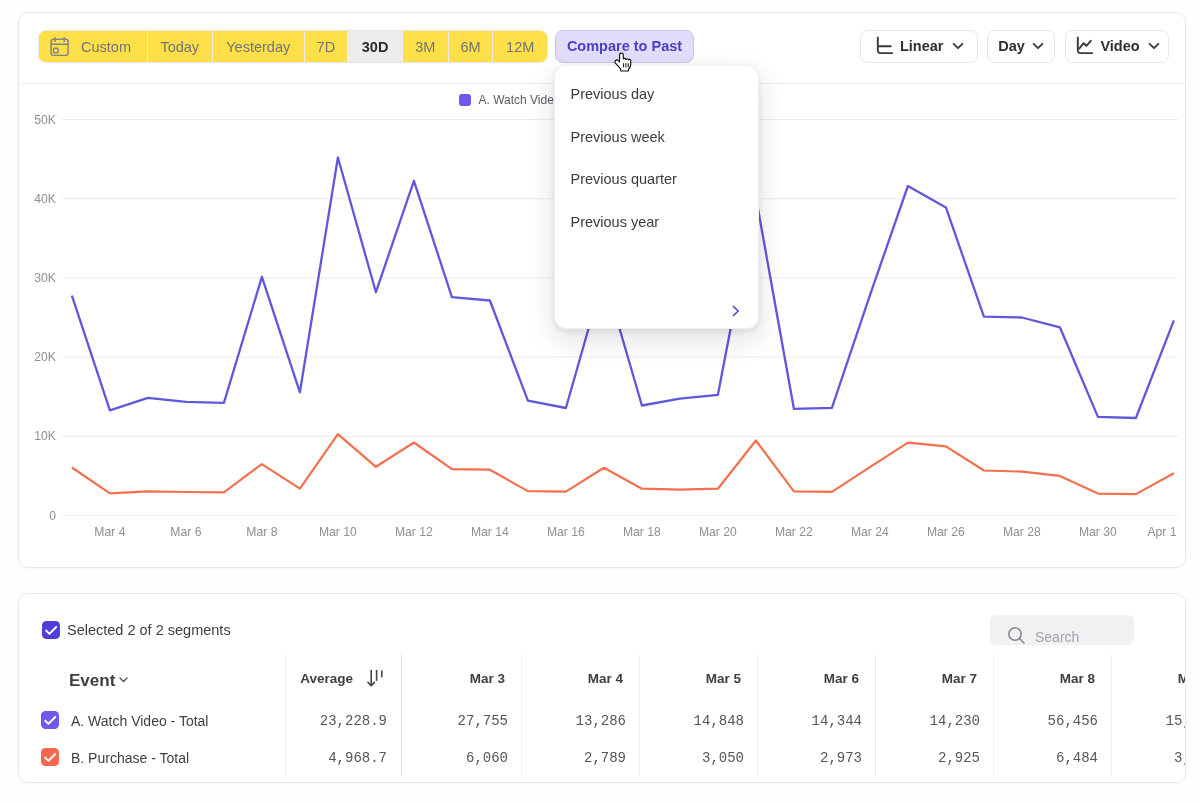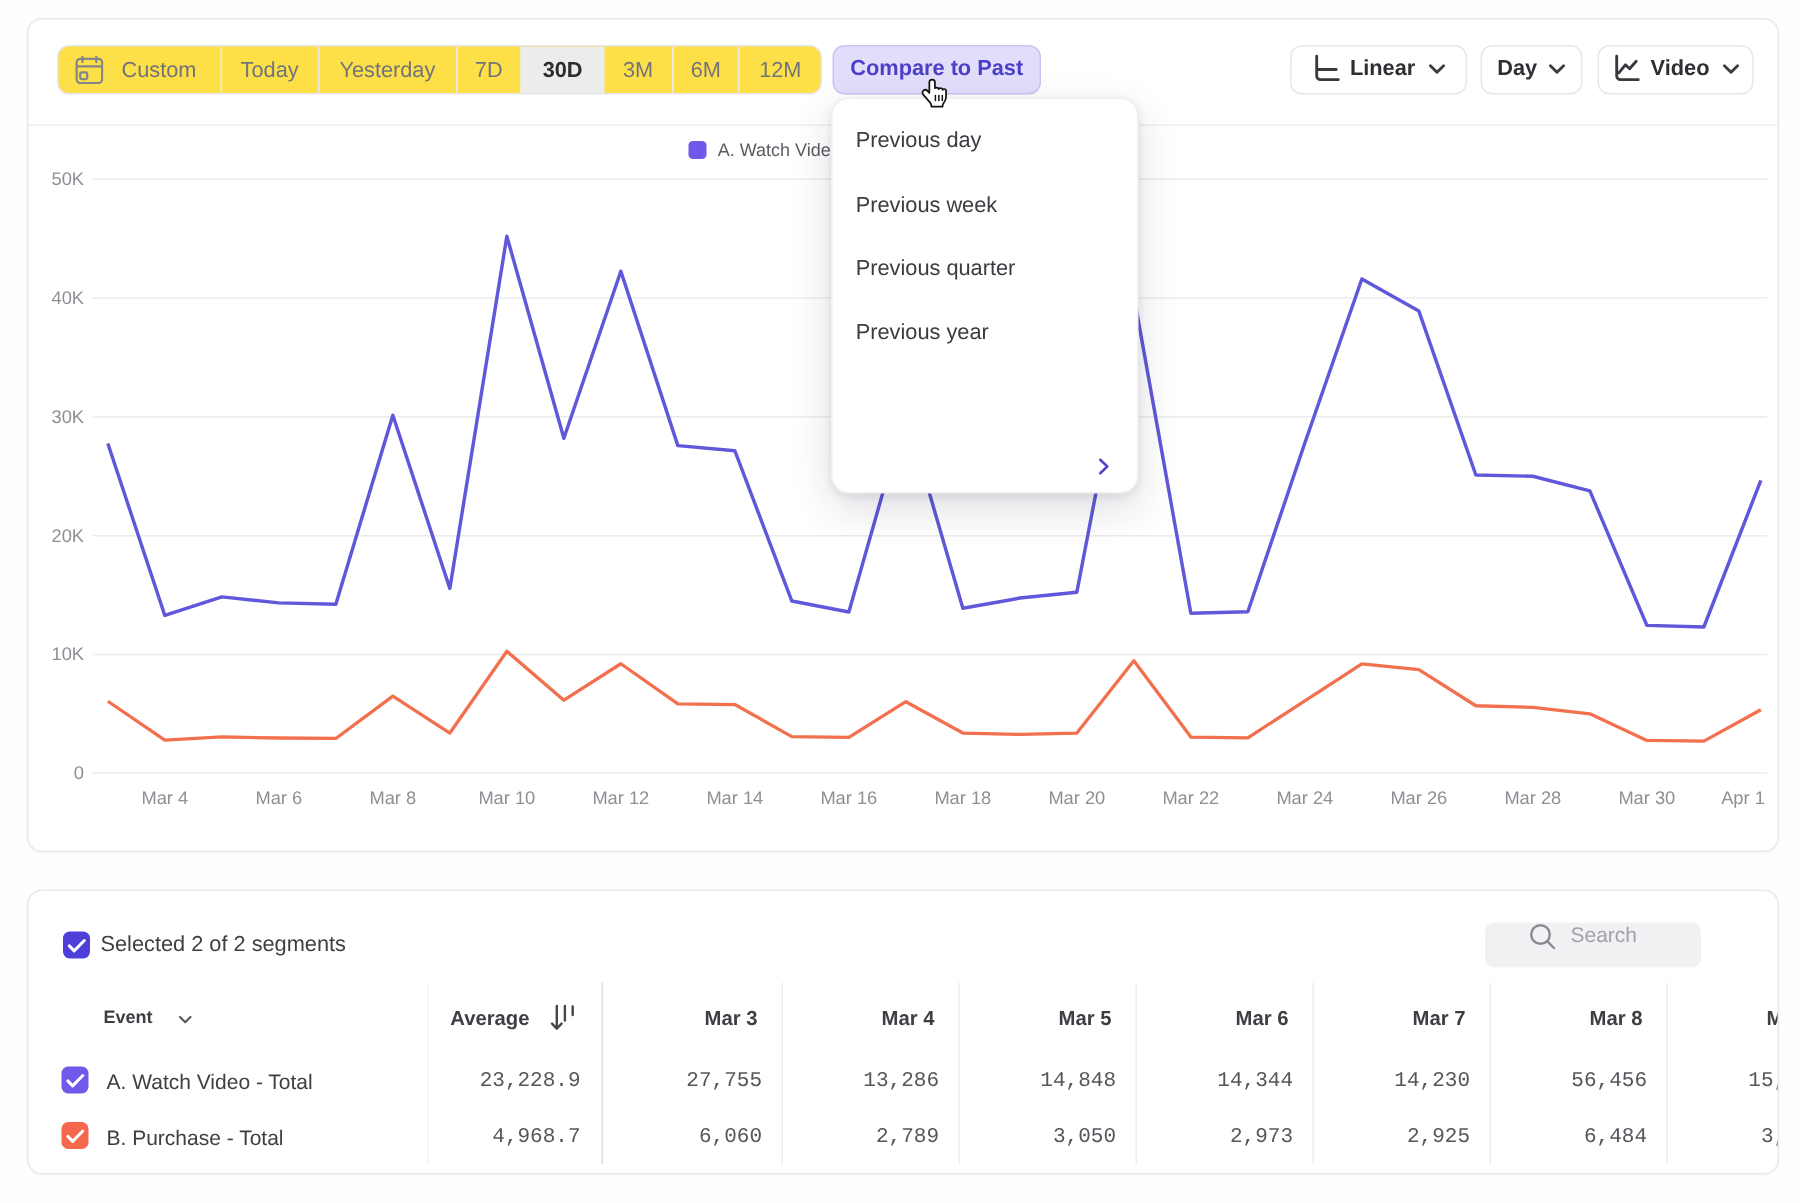--- a/index.html
+++ b/index.html
@@ -23,21 +23,21 @@
 #legend .li { display:flex; align-items:center; gap:7px; font-size:12px; color:#5b5b63; }
 #legend .sq { width:12px; height:12px; border-radius:3px; }
 
 #menu { position:absolute; left:553.5px; top:64.5px; width:205px; height:264px; background:#fff; border-radius:12px; box-shadow:0 2px 6px rgba(30,30,60,0.08), 0 10px 28px rgba(30,30,60,0.14); padding-top:7.5px; z-index:30; border:1px solid #f0f0f2; }
 #menu .mi { height:42.6px; display:flex; align-items:center; padding-left:16px; font-size:14.5px; color:#3b3b41; }
 #menu .mi.pu { color:#5145cd; }
 .num { position:absolute; text-align:right; font-family:"Liberation Mono", monospace; font-size:14px; color:#55555c; }
 .hdr { position:absolute; text-align:right; font-size:13.5px; color:#3e3e44; font-weight:bold; }
 .cb { position:absolute; width:18px; height:18px; border-radius:4.5px; }
 .vline { position:absolute; width:1px; }
-#search { position:absolute; left:971px; top:21px; width:144px; height:30px; background:#f1f1f3; border-radius:6px; display:flex; align-items:flex-start; padding-left:29px; gap:9px; }
+#search { position:absolute; left:971px; top:21px; width:144px; height:30px; background:#f1f1f3; border-radius:6px; display:flex; align-items:flex-end; padding-left:17px; gap:9px; }
 #search span { color:#a2a2aa; font-size:14px; }
 </style>
 </head>
 <body>
 <div id="card1" class="card">
   <div id="seg">
     <div class="sg" style="width:107.5px;">
         <svg width="19" height="19" viewBox="0 0 19 19" style="flex:none;">
           <g stroke="#85858c" stroke-width="1.5" fill="none" stroke-linecap="round">
             <rect x="1.1" y="2.2" width="17" height="16.2" rx="2.5"></rect>
@@ -167,21 +167,21 @@
 
   <div class="vline" style="left:265.5px; top:61px; height:121px; background:#f2f2f4;"></div>
   <div class="vline" style="left:381.5px; top:61px; height:121px; background:#dcdce0;"></div>
   <div class="vline" style="left:502px; top:61px; height:121px; background:#eeeef1;"></div>
   <div class="vline" style="left:620px; top:61px; height:121px; background:#eeeef1;"></div>
   <div class="vline" style="left:738px; top:61px; height:121px; background:#eeeef1;"></div>
   <div class="vline" style="left:856px; top:61px; height:121px; background:#eeeef1;"></div>
   <div class="vline" style="left:974px; top:61px; height:121px; background:#eeeef1;"></div>
   <div class="vline" style="left:1092px; top:61px; height:121px; background:#eeeef1;"></div>
 
-  <div class="abs" style="left:50px; top:77px; font-size:12px; color:#3e3e44; font-weight:bold;">Event</div>
+  <div class="abs" style="left:50px; top:77px; font-size:17px; color:#3e3e44; font-weight:bold;">Event</div>
   <div class="abs" style="left:99.5px; top:83px;">
       <svg style="display:block;" width="9" height="6" viewBox="0 0 9 6">
         <polyline points="1,1 4.5,4.5 8,1" stroke="#55555c" stroke-width="1.4" fill="none" stroke-linecap="round" stroke-linejoin="round"></polyline>
       </svg>
     </div>
   <div class="hdr" style="left:230px; top:77px; width:104px;">Average</div>
   <div class="abs" style="left:344px; top:74px;"><svg width="22" height="20" viewBox="0 0 22 20">
         <g stroke="#45454c" stroke-width="1.6" fill="none" stroke-linecap="round" stroke-linejoin="round">
           <line x1="8.2" y1="2.6" x2="8.2" y2="17.4"></line>
           <polyline points="5,14.4 8.2,17.7 11.4,14.4"></polyline>

